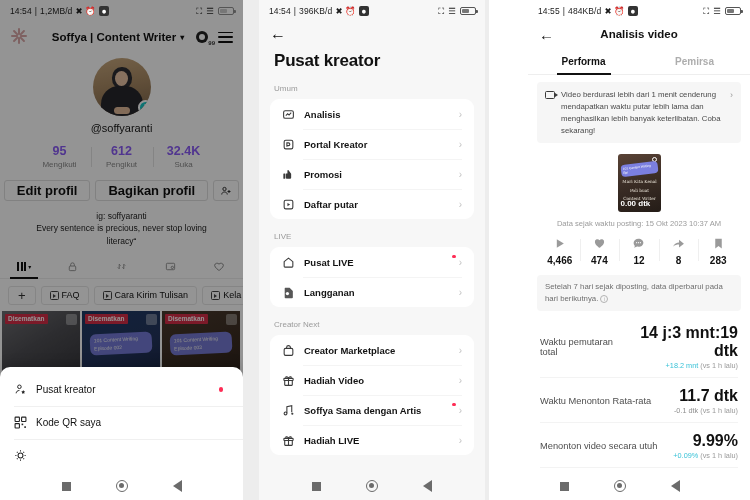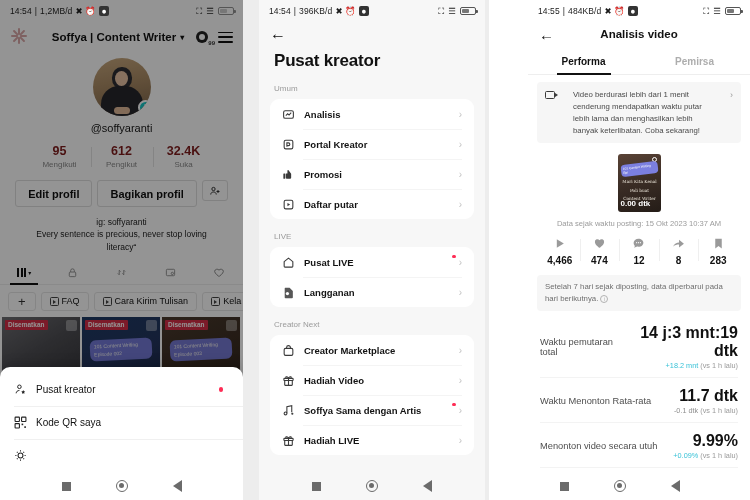--- a/index.html
+++ b/index.html
@@ -47,26 +47,26 @@
   .avatar .face { position:absolute; left:50%; top:13px; width:13px; height:15px; margin-left:-6.5px; border-radius:50%; background:#e8c3a4;}
   .avatar .body { position:absolute; left:50%; bottom:0; width:42px; height:30px; margin-left:-21px; border-radius:18px 18px 0 0; background:#26262c;}
   .avatar .hand { position:absolute; left:50%; bottom:2px; width:16px; height:7px; margin-left:-8px; border-radius:6px; background:#e0b898;}
   .add-btn { position:absolute; right:-2px; bottom:1px; width:15px; height:15px; border-radius:50%; background:#16c7c7;
              border:2px solid #fff; color:#fff; font-size:10px; line-height:11px; text-align:center; font-weight:bold;}
   .handle { text-align:center; font-size:11px; color:#161616; margin-top:6px; font-weight:500;}
 
   .stats { display:flex; justify-content:center; margin-top:10px; }
   .stat { width:62px; text-align:center; position:relative;}
   .stat + .stat::before { content:""; position:absolute; left:0; top:3px; height:20px; width:1px; background:#e4e4e4;}
-  .stat .num { font-size:12.5px; font-weight:bold; color:#7f1d1d;}
+  .stat .num { font-size:12.5px; font-weight:bold; color:#8b5cf6;}
   .stat .lbl { font-size:8px; color:#8a8a8a; margin-top:2px;}
 
   .actions { display:flex; justify-content:center; gap:5px; margin-top:11px;}
-  .btn-o { height:27px; border:1px solid #dedede; border-radius:3px; display:flex; align-items:center; justify-content:center;
-           font-size:11px; font-weight:600; color:#111; padding:0 12px; background:#fff;}
+  .btn-o { height:21px; border:1px solid #dedede; border-radius:3px; display:flex; align-items:center; justify-content:center;
+           font-size:13px; font-weight:600; color:#111; padding:0 12px; background:#fff;}
   .btn-sq { width:26px; height:21px; border:1px solid #dedede; border-radius:3px; display:flex; align-items:center; justify-content:center; background:#fff;}
   .bio { text-align:center; font-size:8.5px; color:#1c1c1c; line-height:1.45; margin-top:9px; padding:0 16px;}
 
   .ptabs { display:flex; margin-top:9px; border-bottom:1px solid #eee; }
   .ptab { flex:1; height:22px; display:flex; align-items:center; justify-content:center; position:relative; color:#8d8d8d;}
   .ptab.active { color:#111; }
   .ptab.active::after { content:""; position:absolute; bottom:-1px; left:50%; margin-left:-14px; width:28px; height:1.8px; background:#111;}
   .grid-ic { display:flex; gap:1.5px; align-items:flex-end;}
   .grid-ic i { display:block; width:2px; height:9px; background:currentColor;}
   .dot-caret{ font-size:6px; margin-left:2px;}
@@ -121,21 +121,21 @@
 
   
   #p3 { width:261px; background:#fff;padding-left:39px; }
   .p3-head { height:24px; display:flex; align-items:center; padding:0 11px; position:relative;}
   .p3-head .bk { font-size:15px; color:#111; line-height:1;}
   .p3-head .ti { position:absolute; left:0; right:0; text-align:center; font-size:11.5px; font-weight:bold; color:#111;}
   .p3-tabs { display:flex; border-bottom:1px solid #eee; margin-top:4px;}
   .p3-tab { flex:1; text-align:center; font-size:10px; padding:6px 0 7px; color:#adadad; position:relative; font-weight:600;}
   .p3-tab.active { color:#111; font-weight:bold;}
   .p3-tab.active::after { content:""; position:absolute; bottom:-1px; left:50%; margin-left:-27px; width:54px; height:2px; background:#111;}
-  .banner { background:#f6f6f6; margin:7px 9px 0; border-radius:4px; padding:7px 8px; display:flex; gap:18px; align-items:flex-start;}
+  .banner { background:#f6f6f6; margin:7px 9px 0; border-radius:4px; padding:7px 8px; display:flex; gap:6px; align-items:flex-start;}
   .banner .tx { flex:1; font-size:7.8px; color:#4a4a4a; line-height:1.52;}
   .banner .ch { color:#9a9a9a; font-size:9px; margin-top:1px;}
   .vcam { width:10px; height:8px; border:1.2px solid #3a3a3a; border-radius:1.5px; position:relative; margin-top:2px; flex:0 0 10px;}
   .vcam::after{content:"";position:absolute;right:-4px;top:0.6px;border-left:3.4px solid #3a3a3a;border-top:2.6px solid transparent;border-bottom:2.6px solid transparent;}
 
   .thumb-wrap{ display:flex; justify-content:center; margin-top:11px;}
   .thumb { width:43px; height:58px; border-radius:3px; position:relative; overflow:hidden;
            background:linear-gradient(165deg,#5a4336 0%,#3c2e26 45%,#241c17 100%);}
   .thumb .tg { position:absolute; left:3px; top:9px; right:3px; background:#7b7fe0; color:#fff; font-size:3.2px; padding:2px 2px; border-radius:4px; transform:rotate(-7deg);}
   .thumb .tl { position:absolute; left:4px; right:3px; top:24px; color:#e8e2d6; font-size:4.3px; font-family:"DejaVu Serif",serif; line-height:1.9; text-align:center;}

